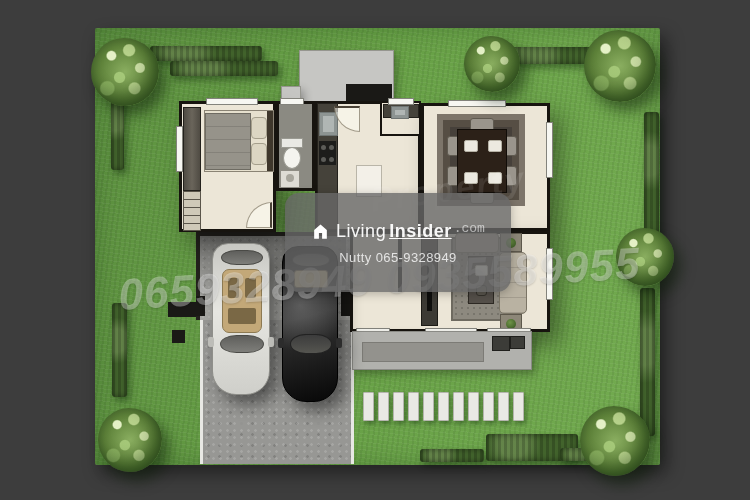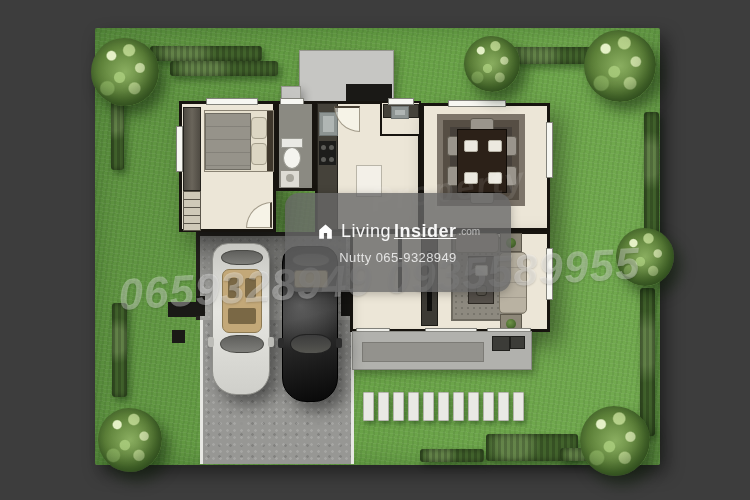--- a/index.html
+++ b/index.html
@@ -129,24 +129,24 @@
     color:rgba(255,255,255,0.10);font-size:34px;font-weight:700;font-style:italic;
     transform:rotate(-8deg);white-space:nowrap;letter-spacing:2px;}
   .wm-big{
     color:rgba(255,255,255,0.34);font-size:44px;font-weight:700;font-style:italic;
     transform:rotate(-3.5deg);white-space:nowrap;letter-spacing:1px;
     text-shadow:0 1px 2px rgba(0,0,0,0.15);}
   .wm-badge{
     background:rgba(104,104,104,0.80);border-radius:14px;
     display:flex;flex-direction:column;align-items:center;justify-content:center;gap:8px;
     box-shadow:0 2px 10px rgba(0,0,0,0.25);}
-  .wm-logo-row{display:flex;align-items:center;gap:6px;color:rgba(255,255,255,0.95);}
+  .wm-logo-row{display:flex;align-items:flex-start;gap:6px;color:rgba(255,255,255,0.95);}
   .wm-living{font-size:18px;font-weight:300;letter-spacing:0.5px;}
   .wm-insider{font-size:18px;font-weight:700;letter-spacing:0.5px;}
-  .wm-com{font-size:10px;opacity:0.6;}
+  .wm-com{font-size:13px;opacity:0.6;font-family:Liberation Mono, monospace;}
   .wm-line{color:rgba(255,255,255,0.78);font-size:13px;letter-spacing:0.4px;}
 </style>
 </head>
 <body>
 
 <div class="canvas">
 
   <div class="abs lawn" style="left:95px;top:28px;width:565px;height:437px;"></div>
 
   <div class="abs hedge" style="left:150px;top:46px;width:112px;height:15px;"></div>

